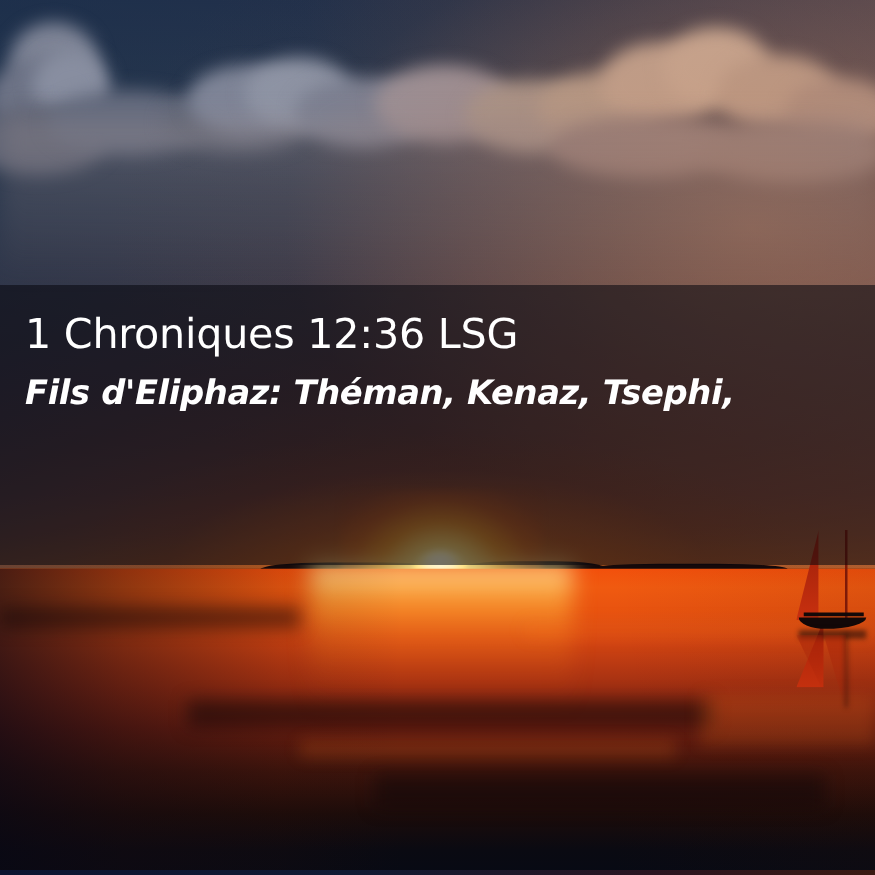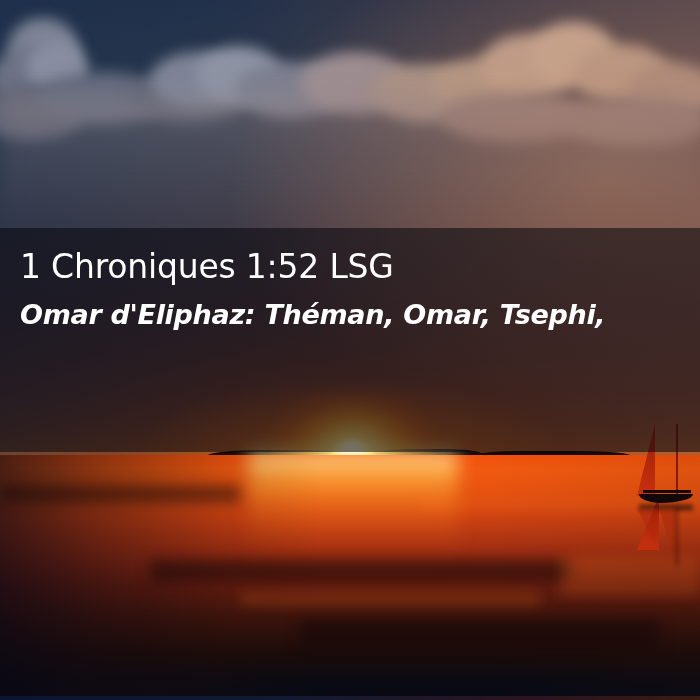--- a/index.html
+++ b/index.html
@@ -346,21 +346,21 @@
     <div class="boom"></div>
     <div class="hull"></div>
   </div>
   <div class="reflhull" style="left:639px; top:504px; width:54px; height:7px;"></div>
   <div class="reflsail" style="left:659px; top:508px; width:18px; height:62px; clip-path:polygon(100% 0%, 100% 100%, 0% 0%);"></div>
   <div class="reflsail" style="left:637px; top:508px; width:22px; height:46px; clip-path:polygon(100% 0%, 100% 100%, 0% 0%);"></div>
   <div class="reflhull" style="left:676px; top:506px; width:2px; height:60px;"></div>
 
   <div class="overlay"></div>
   <div class="textblock">
-    <div class="ref">1 Chroniques 1:52 LSG</div>
+    <div class="ref">1 Chroniques 12:36 LSG</div>
     <div class="verse">
-      <div>Omar d'Eliphaz: Théman, Omar, Tsephi,</div>
+      <div>Fils d'Eliphaz: Théman, Kenaz, Tsephi,</div>
     </div>
   </div>
 
   <div class="bottomstrip"></div>
 
 </div>
 
 </body></html>

